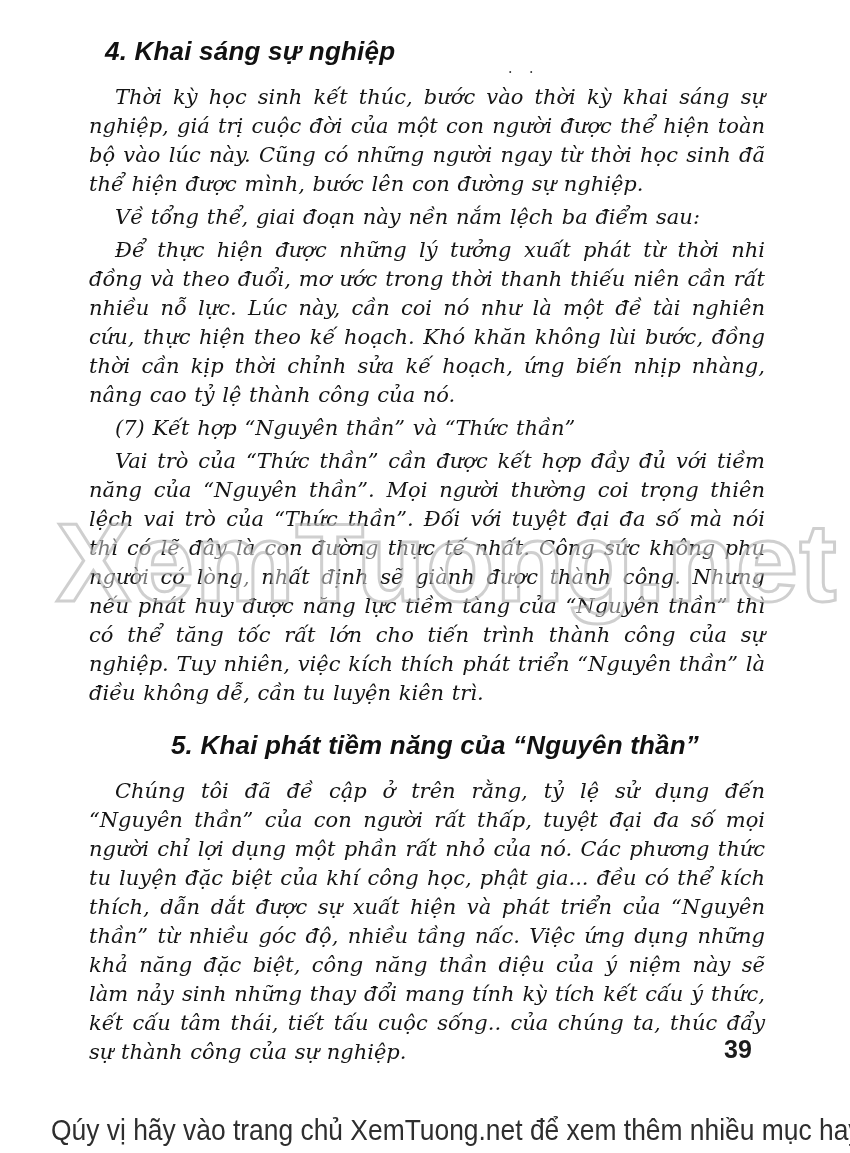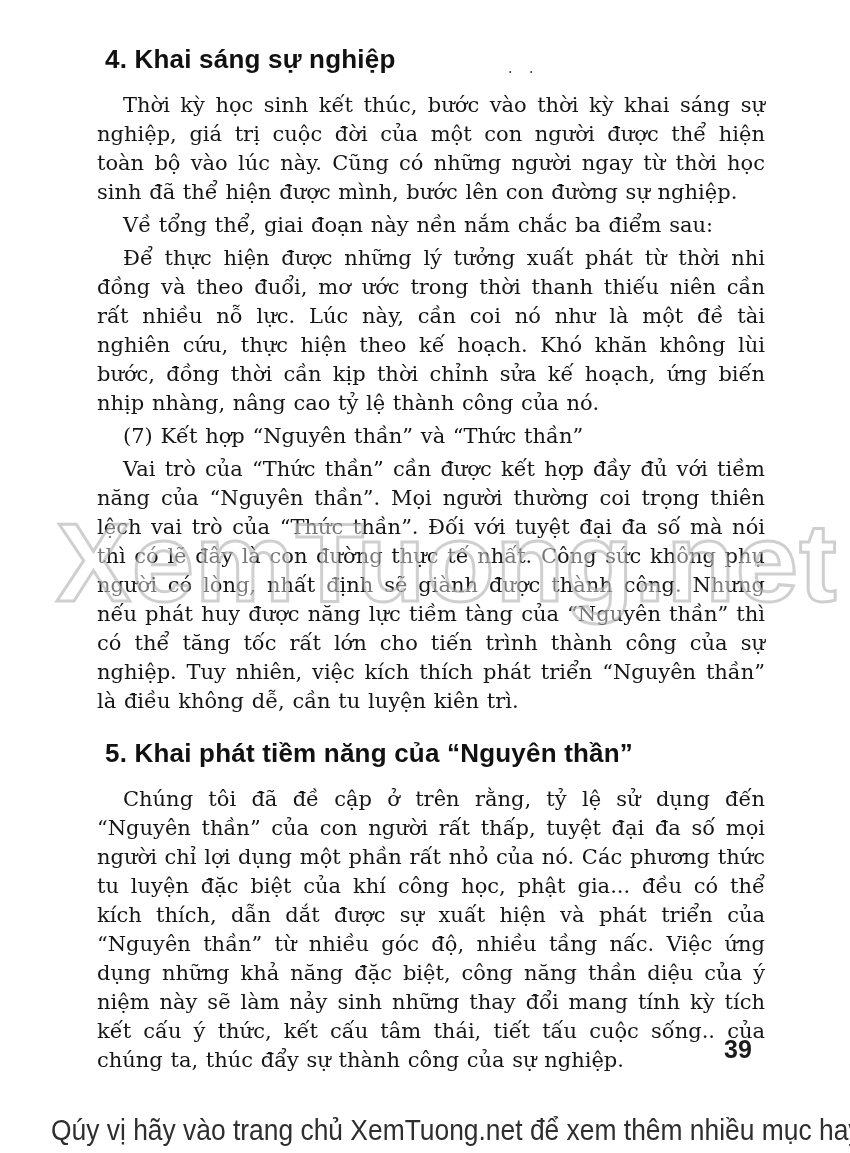--- a/index.html
+++ b/index.html
@@ -13,40 +13,41 @@
     position:relative;
     width:850px;height:1153px;
     background:var(--background);
     overflow:hidden;
     font-family:"DejaVu Serif","Liberation Serif",serif;
     color:var(--ink);
     margin:0 auto;
   }
   .content{
     position:absolute;
-    left:85px;right:85px;top:44px;
+    left:85px;right:85px;top:36px;font-style:italic;
   }
   h2{
     font-family:"Liberation Sans","DejaVu Sans",sans-serif;
     font-weight:bold;
     font-size:26px;
     letter-spacing:0.2px;
     margin:0 0 16px 20px;
     color:#111;
   }
   h2.second{
     margin-top:22px;
     margin-bottom:16px;
+    text-align:center;
   }
   p{
     font-size:21px;
     line-height:29px;
     text-align:justify;
     text-indent:26px;
-    margin:0 0 4px 12px;
+    margin:0 0 4px 4px;
     word-spacing:1px;
   }
   .scan-dots{
     position:absolute;
     top:60px;left:508px;
     font-size:14px;
     letter-spacing:6px;
     color:#333;
   }
   .watermark{
@@ -86,21 +87,21 @@
 </head>
 <body>
 
 <div class="page">
 
   <span class="scan-dots">. .</span>
 
   <div class="content">
     <h2>4. Khai sáng sự nghiệp</h2>
     <p>Thời kỳ học sinh kết thúc, bước vào thời kỳ khai sáng sự nghiệp, giá trị cuộc đời của một con người được thể hiện toàn bộ vào lúc này. Cũng có những người ngay từ thời học sinh đã thể hiện được mình, bước lên con đường sự nghiệp.</p>
-    <p>Về tổng thể, giai đoạn này nền nắm chắc ba điểm sau:</p>
+    <p>Về tổng thể, giai đoạn này nền nắm lệch ba điểm sau:</p>
     <p>Để thực hiện được những lý tưởng xuất phát từ thời nhi đồng và theo đuổi, mơ ước trong thời thanh thiếu niên cần rất nhiều nỗ lực. Lúc này, cần coi nó như là một đề tài nghiên cứu, thực hiện theo kế hoạch. Khó khăn không lùi bước, đồng thời cần kịp thời chỉnh sửa kế hoạch, ứng biến nhịp nhàng, nâng cao tỷ lệ thành công của nó.</p>
     <p>(7) Kết hợp “Nguyên thần” và “Thức thần”</p>
     <p>Vai trò của “Thức thần” cần được kết hợp đầy đủ với tiềm năng của “Nguyên thần”. Mọi người thường coi trọng thiên lệch vai trò của “Thức thần”. Đối với tuyệt đại đa số mà nói thì có lẽ đây là con đường thực tế nhất. Công sức không phụ người có lòng, nhất định sẽ giành được thành công. Nhưng nếu phát huy được năng lực tiềm tàng của “Nguyên thần” thì có thể tăng tốc rất lớn cho tiến trình thành công của sự nghiệp. Tuy nhiên, việc kích thích phát triển “Nguyên thần” là điều không dễ, cần tu luyện kiên trì.</p>
 
     <h2 class="second">5. Khai phát tiềm năng của “Nguyên thần”</h2>
     <p>Chúng tôi đã đề cập ở trên rằng, tỷ lệ sử dụng đến “Nguyên thần” của con người rất thấp, tuyệt đại đa số mọi người chỉ lợi dụng một phần rất nhỏ của nó. Các phương thức tu luyện đặc biệt của khí công học, phật gia... đều có thể kích thích, dẫn dắt được sự xuất hiện và phát triển của “Nguyên thần” từ nhiều góc độ, nhiều tầng nấc. Việc ứng dụng những khả năng đặc biệt, công năng thần diệu của ý niệm này sẽ làm nảy sinh những thay đổi mang tính kỳ tích kết cấu ý thức, kết cấu tâm thái, tiết tấu cuộc sống.. của chúng ta, thúc đẩy sự thành công của sự nghiệp.</p>
   </div>
 
   <div class="watermark">XemTuong.net</div>
 

